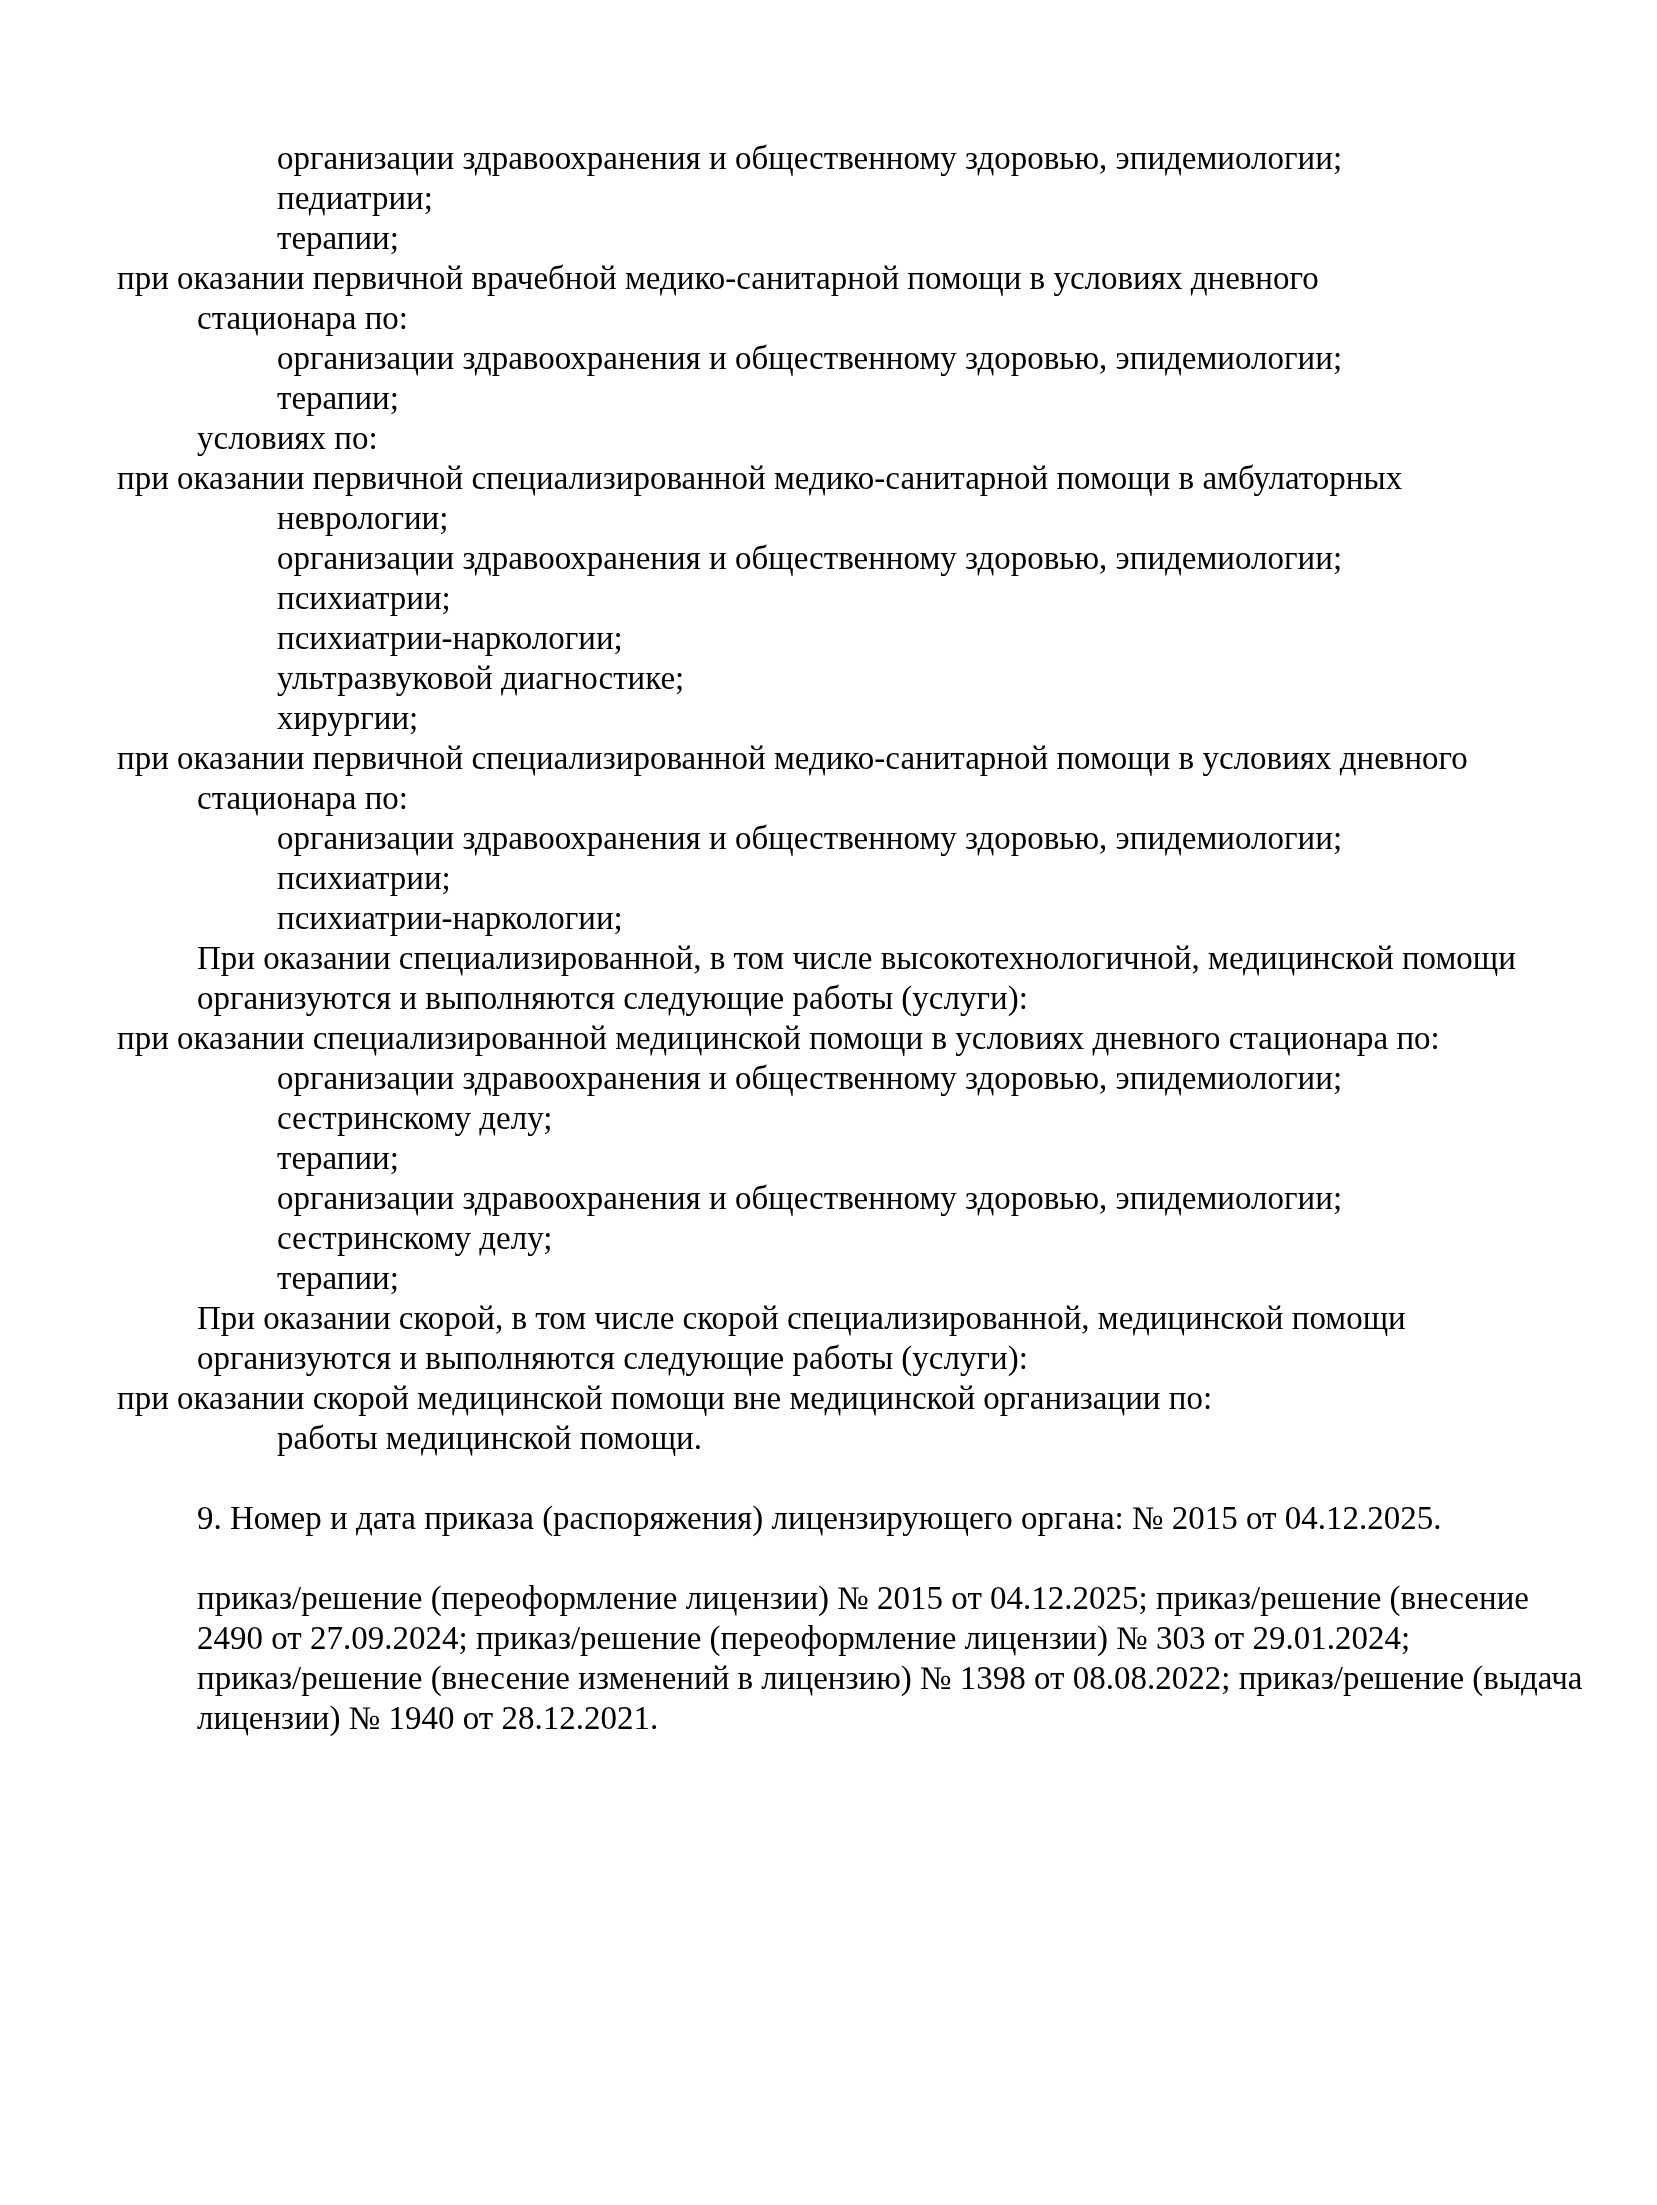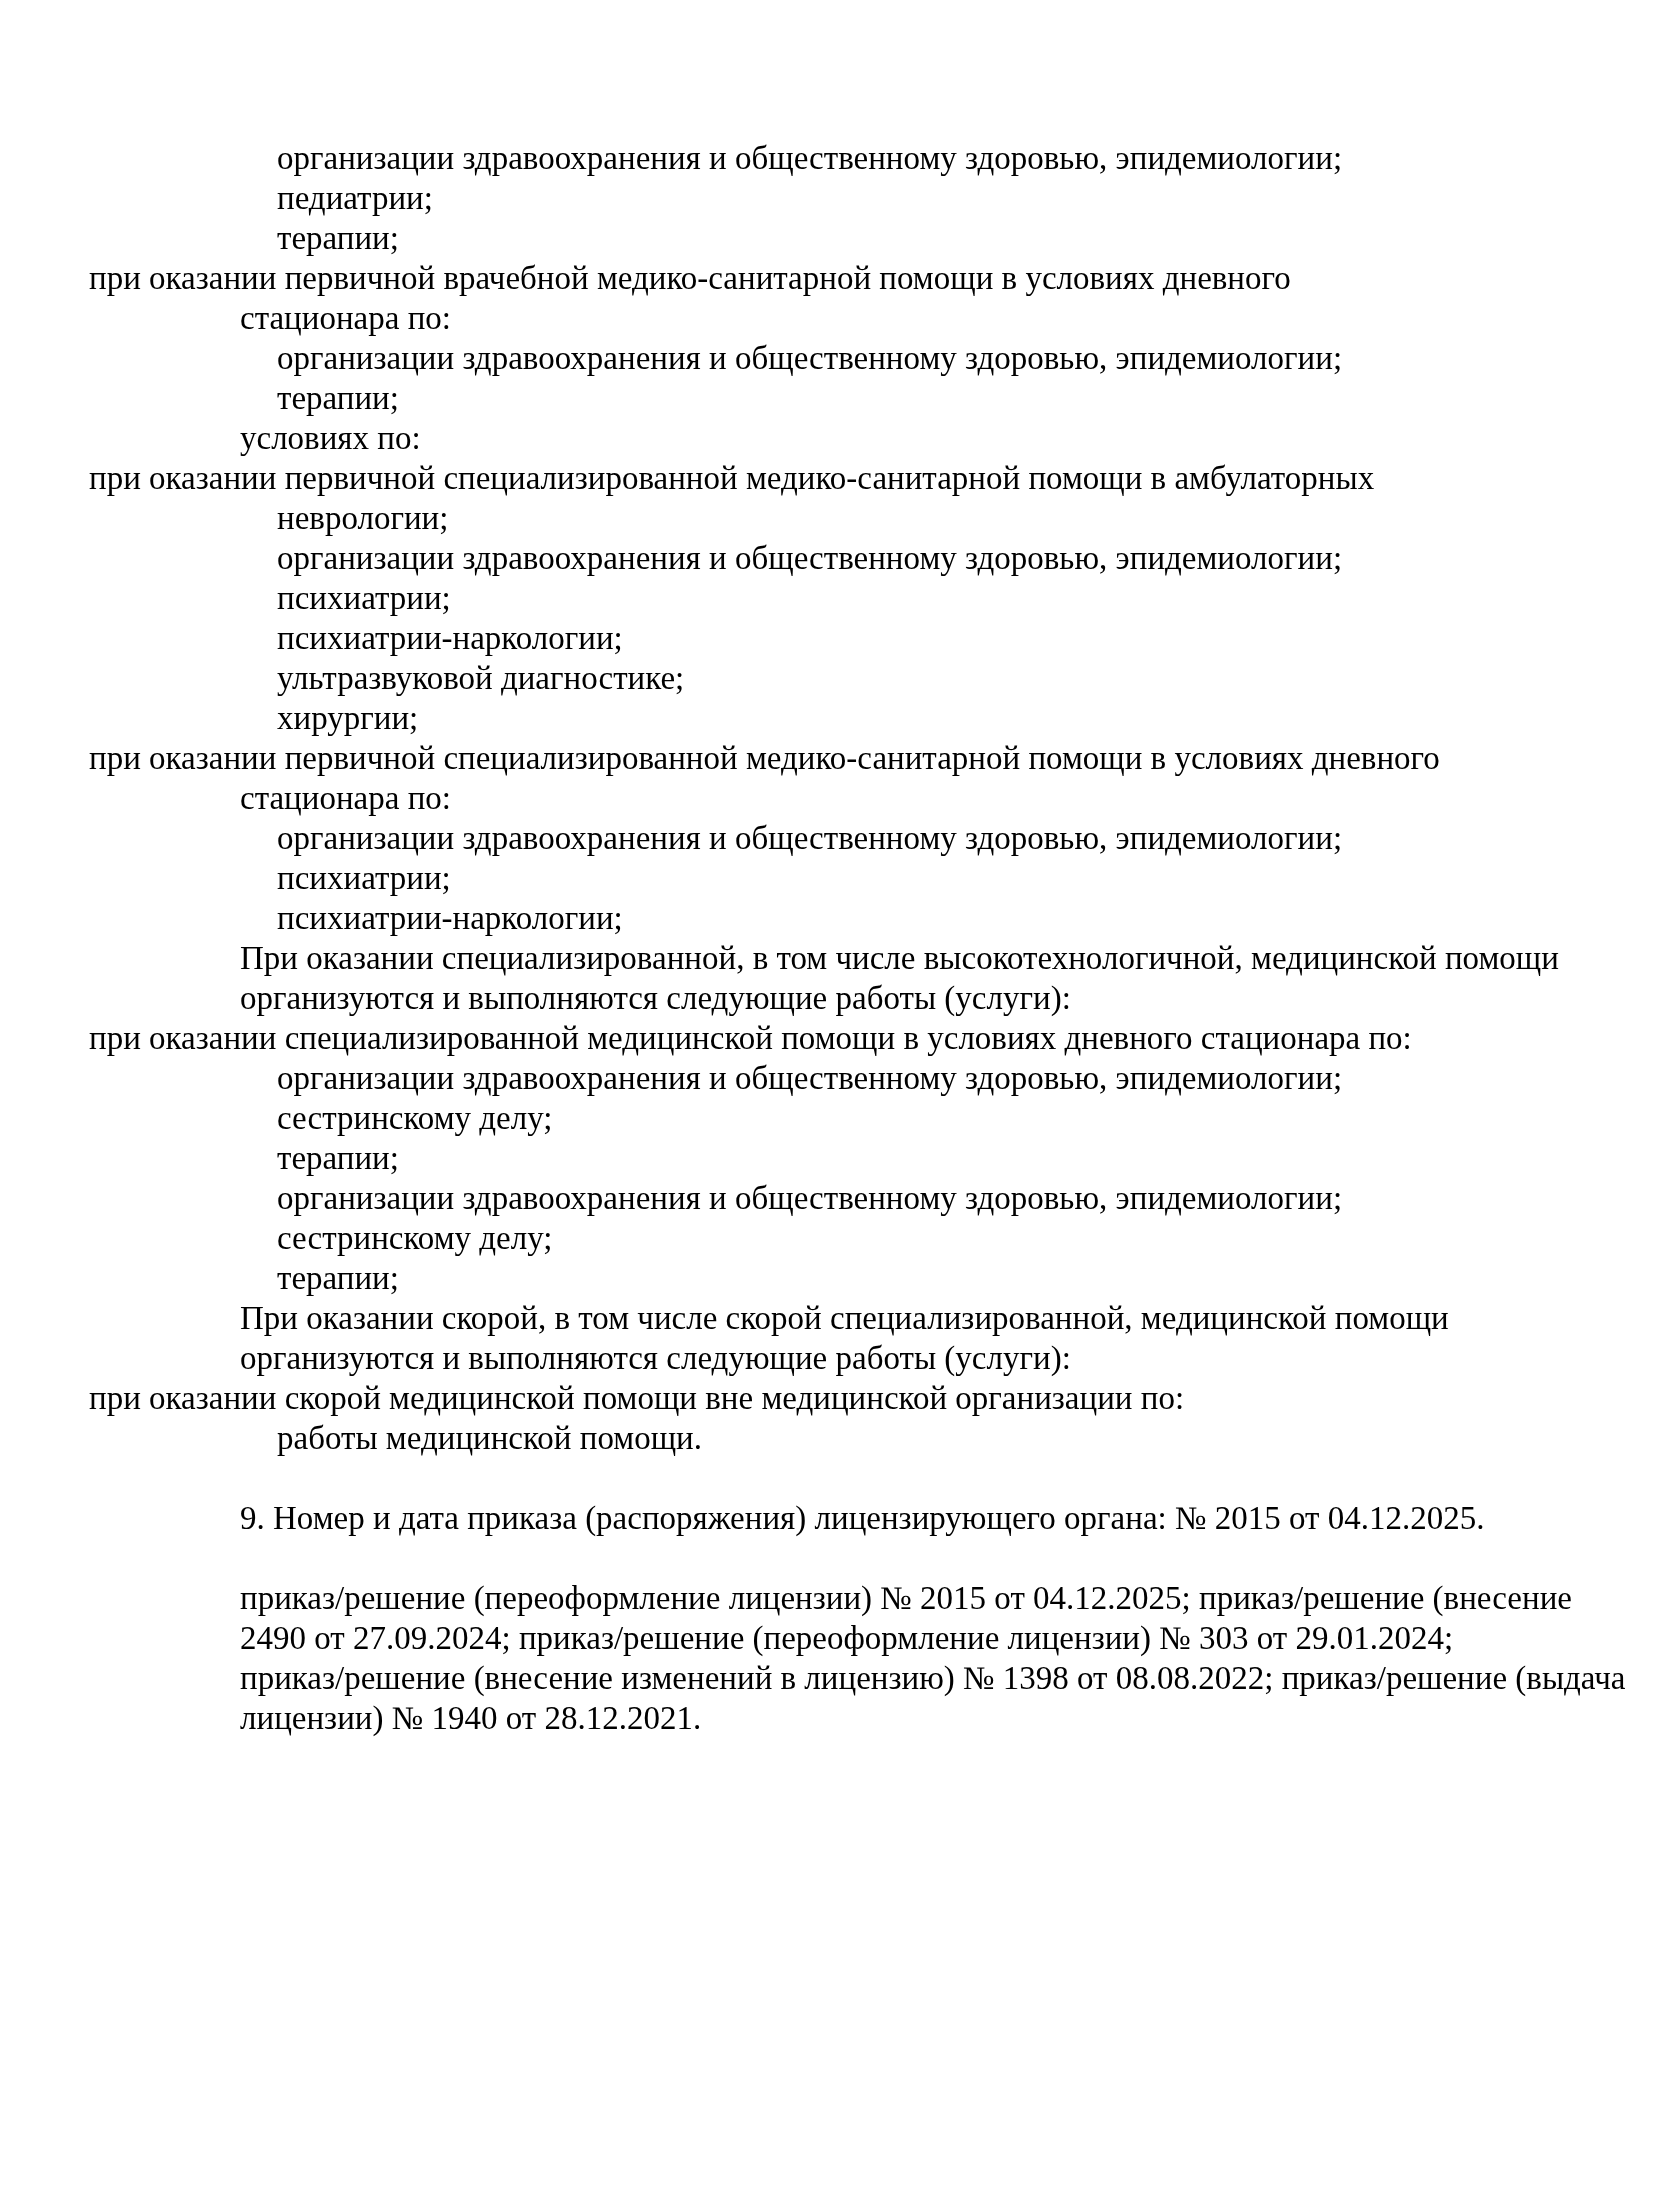--- a/index.html
+++ b/index.html
@@ -20,22 +20,22 @@
     width: 1657px;
   }
   .line {
     height: 40px;
     line-height: 40px;
     font-family: "Liberation Serif", "DejaVu Serif", serif;
     font-size: 33px;
     color: #000000;
     white-space: nowrap;
   }
-  .ind0 { padding-left: 197px; margin-left: 43px; }
-  .ind1 { padding-left: 89px; }
+  .ind0 { padding-left: 197px; }
+  .ind1 { padding-left: 117px; }
   .ind2 { padding-left: 229px; margin-left: 48px; }
 </style>
 </head>
 <body>
 
 <div class="doc-page">
     <div class="line ind2">организации здравоохранения и общественному здоровью, эпидемиологии;</div>
     <div class="line ind2">педиатрии;</div>
     <div class="line ind2">терапии;</div>
     <div class="line ind1">при оказании первичной врачебной медико-санитарной помощи в условиях дневного</div>

